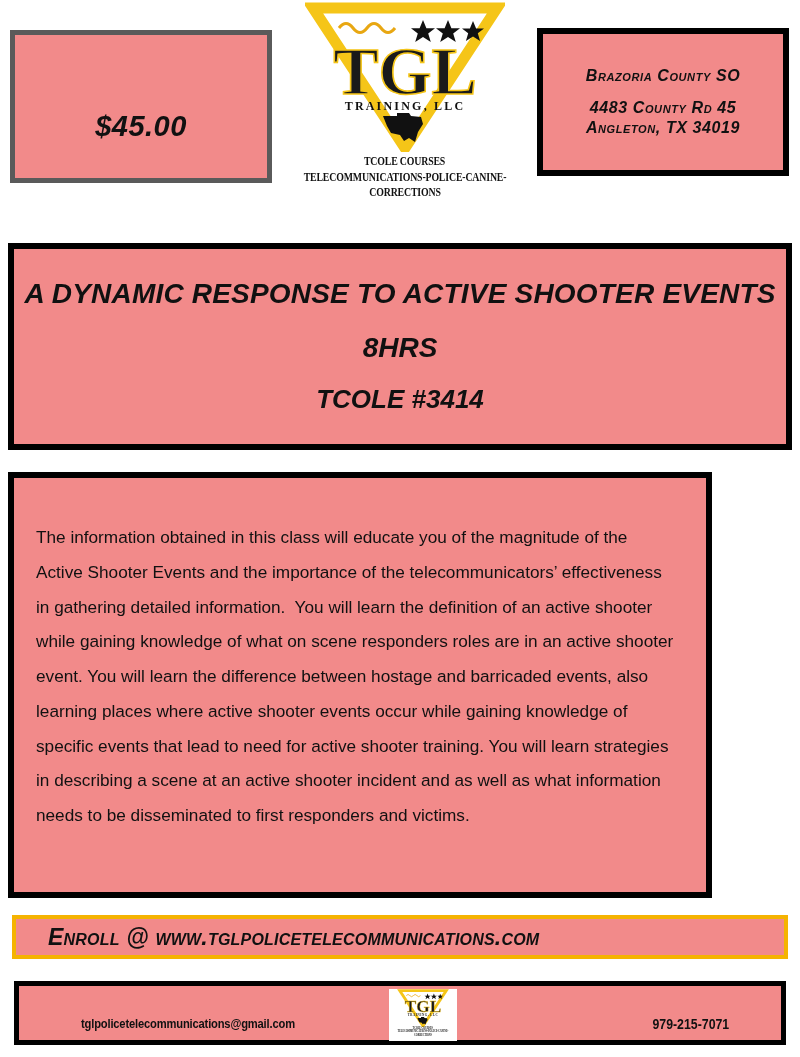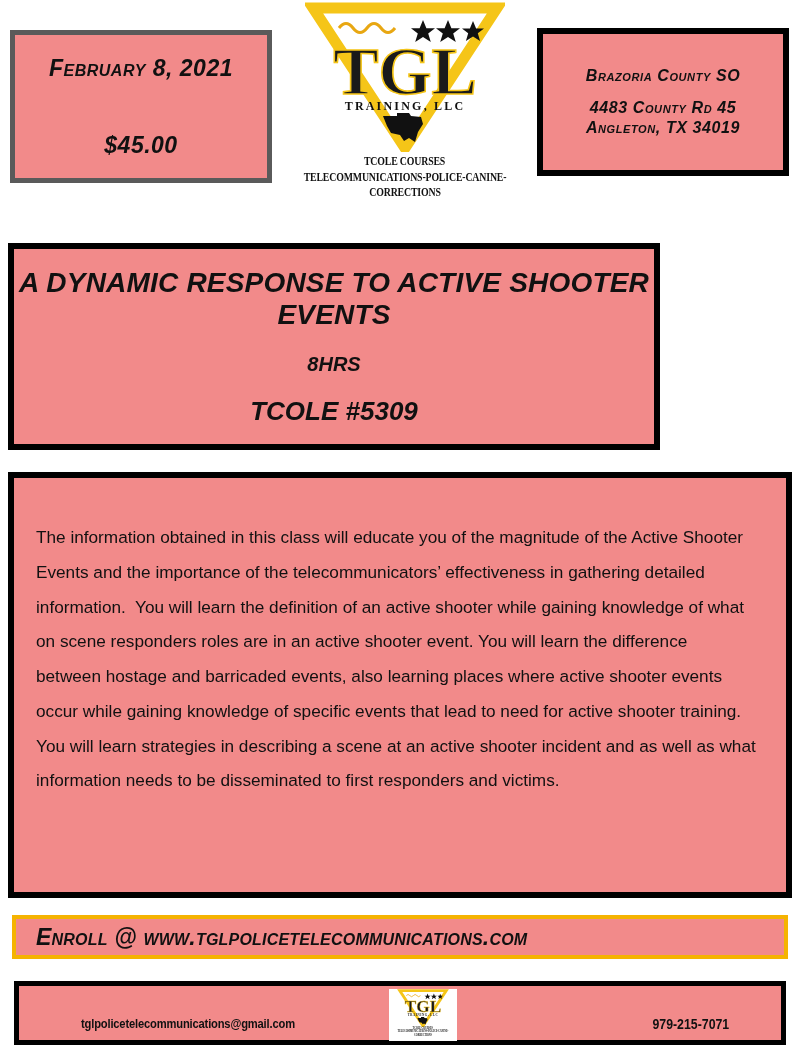--- a/index.html
+++ b/index.html
@@ -43,21 +43,21 @@
   #date-box .line {
     font-style: italic;
     font-weight: bold;
     color: #111;
     text-align: center;
     letter-spacing: 0.5px;
     line-height: 1.05;
   }
   #date-line   { font-size: 23px; font-variant: small-caps; margin-bottom: 13px; }
   #hours-line  { font-size: 21px; margin-bottom: 13px; }
-  #price-line  { font-size: 23px; margin-top: 40px; }
+  #price-line  { font-size: 29px; margin-top: 40px; }
 
   #address-box {
     position: absolute;
     left: 537px; top: 28px;
     width: 252px; height: 148px;
     display: flex;
     flex-direction: column;
     align-items: center;
     justify-content: center;
   }
@@ -96,59 +96,59 @@
     letter-spacing: -0.2px;
     transform: scaleX(0.82);
   }
   #cap-tcole { font-size: 12px; margin-top: 2px; }
   #cap-disciplines { font-size: 12px; margin-top: 1px; }
 
   
   #title-box {
     position: absolute;
     left: 8px; top: 243px;
-    width: 652px; height: 207px;
+    width: 784px; height: 207px;
     display: flex;
     flex-direction: column;
     align-items: center;
     justify-content: center;
   }
   #title-box .tline {
     font-style: italic;
     font-weight: bold;
     color: #111;
     text-align: center;
   }
   #title-main { font-size: 28px; letter-spacing: 0.2px; margin-bottom: 22px; }
-  #title-hours { font-size: 20px; margin-bottom: 20px; }
+  #title-hours { font-size: 28px; margin-bottom: 20px; }
   #title-tcole { font-size: 26px; }
 
   
   #desc-box {
     position: absolute;
     left: 8px; top: 472px;
-    width: 784px; height: 426px;
+    width: 704px; height: 426px;
     padding: 42px 30px 0 22px;
   }
   #desc-text {
     font-size: 17.2px;
     line-height: 2.02;
     color: #111;
     text-align: left;
     white-space: pre-wrap;
   }
 
   
   #enroll-box {
     position: absolute;
     left: 12px; top: 915px;
     width: 776px; height: 44px;
     display: flex;
     align-items: center;
-    padding-left: 20px;
+    padding-left: 32px;
     box-sizing: border-box;
   }
   #enroll-text {
     font-style: italic;
     font-weight: bold;
     font-size: 23px;
     font-variant: small-caps;
     color: #111;
     letter-spacing: 0.2px;
   }
@@ -201,21 +201,20 @@
     line-height: 1.1;
     transform: scaleX(0.8);
   }
 </style>
 </head>
 <body>
 
 <div id="header-row">
 
   <div id="date-box" class="panel border-gray">
-    <div id="date-line" class="line">February 8, 2021</div>
     <div id="price-line" class="line">$45.00</div>
   </div>
 
   <div id="logo-block">
     <div id="logo-mark">
       <svg width="200" height="150" viewBox="0 0 200 150" xmlns="http://www.w3.org/2000/svg">
 
         <path d="M8 6 L192 6 L100 146 Z" fill="none" stroke="#F5C518" stroke-width="11"></path>
 
         <path d="M34 26 q7 -9 14 0 q7 9 14 0 q7 -9 14 0 q7 9 14 0" fill="none" stroke="#E8A712" stroke-width="3"></path>
@@ -240,21 +239,21 @@
   <div id="address-box" class="panel border-black">
     <div id="addr-agency" class="line">Brazoria County SO</div>
     <div class="line">4483 County Rd 45</div>
     <div class="line">Angleton, TX 34019</div>
   </div>
 </div>
 
 <div id="title-box" class="panel border-black">
   <div id="title-main" class="tline">A DYNAMIC RESPONSE TO ACTIVE SHOOTER EVENTS</div>
   <div id="title-hours" class="tline">8HRS</div>
-  <div id="title-tcole" class="tline">TCOLE #5309</div>
+  <div id="title-tcole" class="tline">TCOLE #3414</div>
 </div>
 
 <div id="desc-box" class="panel border-black">
   <div id="desc-text">The information obtained in this class will educate you of the magnitude of the Active Shooter Events and the importance of the telecommunicators’ effectiveness in gathering detailed information.  You will learn the definition of an active shooter while gaining knowledge of what on scene responders roles are in an active shooter event. You will learn the difference between hostage and barricaded events, also learning places where active shooter events occur while gaining knowledge of specific events that lead to need for active shooter training. You will learn strategies in describing a scene at an active shooter incident and as well as what information needs to be disseminated to first responders and victims.</div>
 </div>
 
 <div id="enroll-box" class="panel border-gold">
   <span id="enroll-text">Enroll @ www.tglpolicetelecommunications.com</span>
 </div>
 

